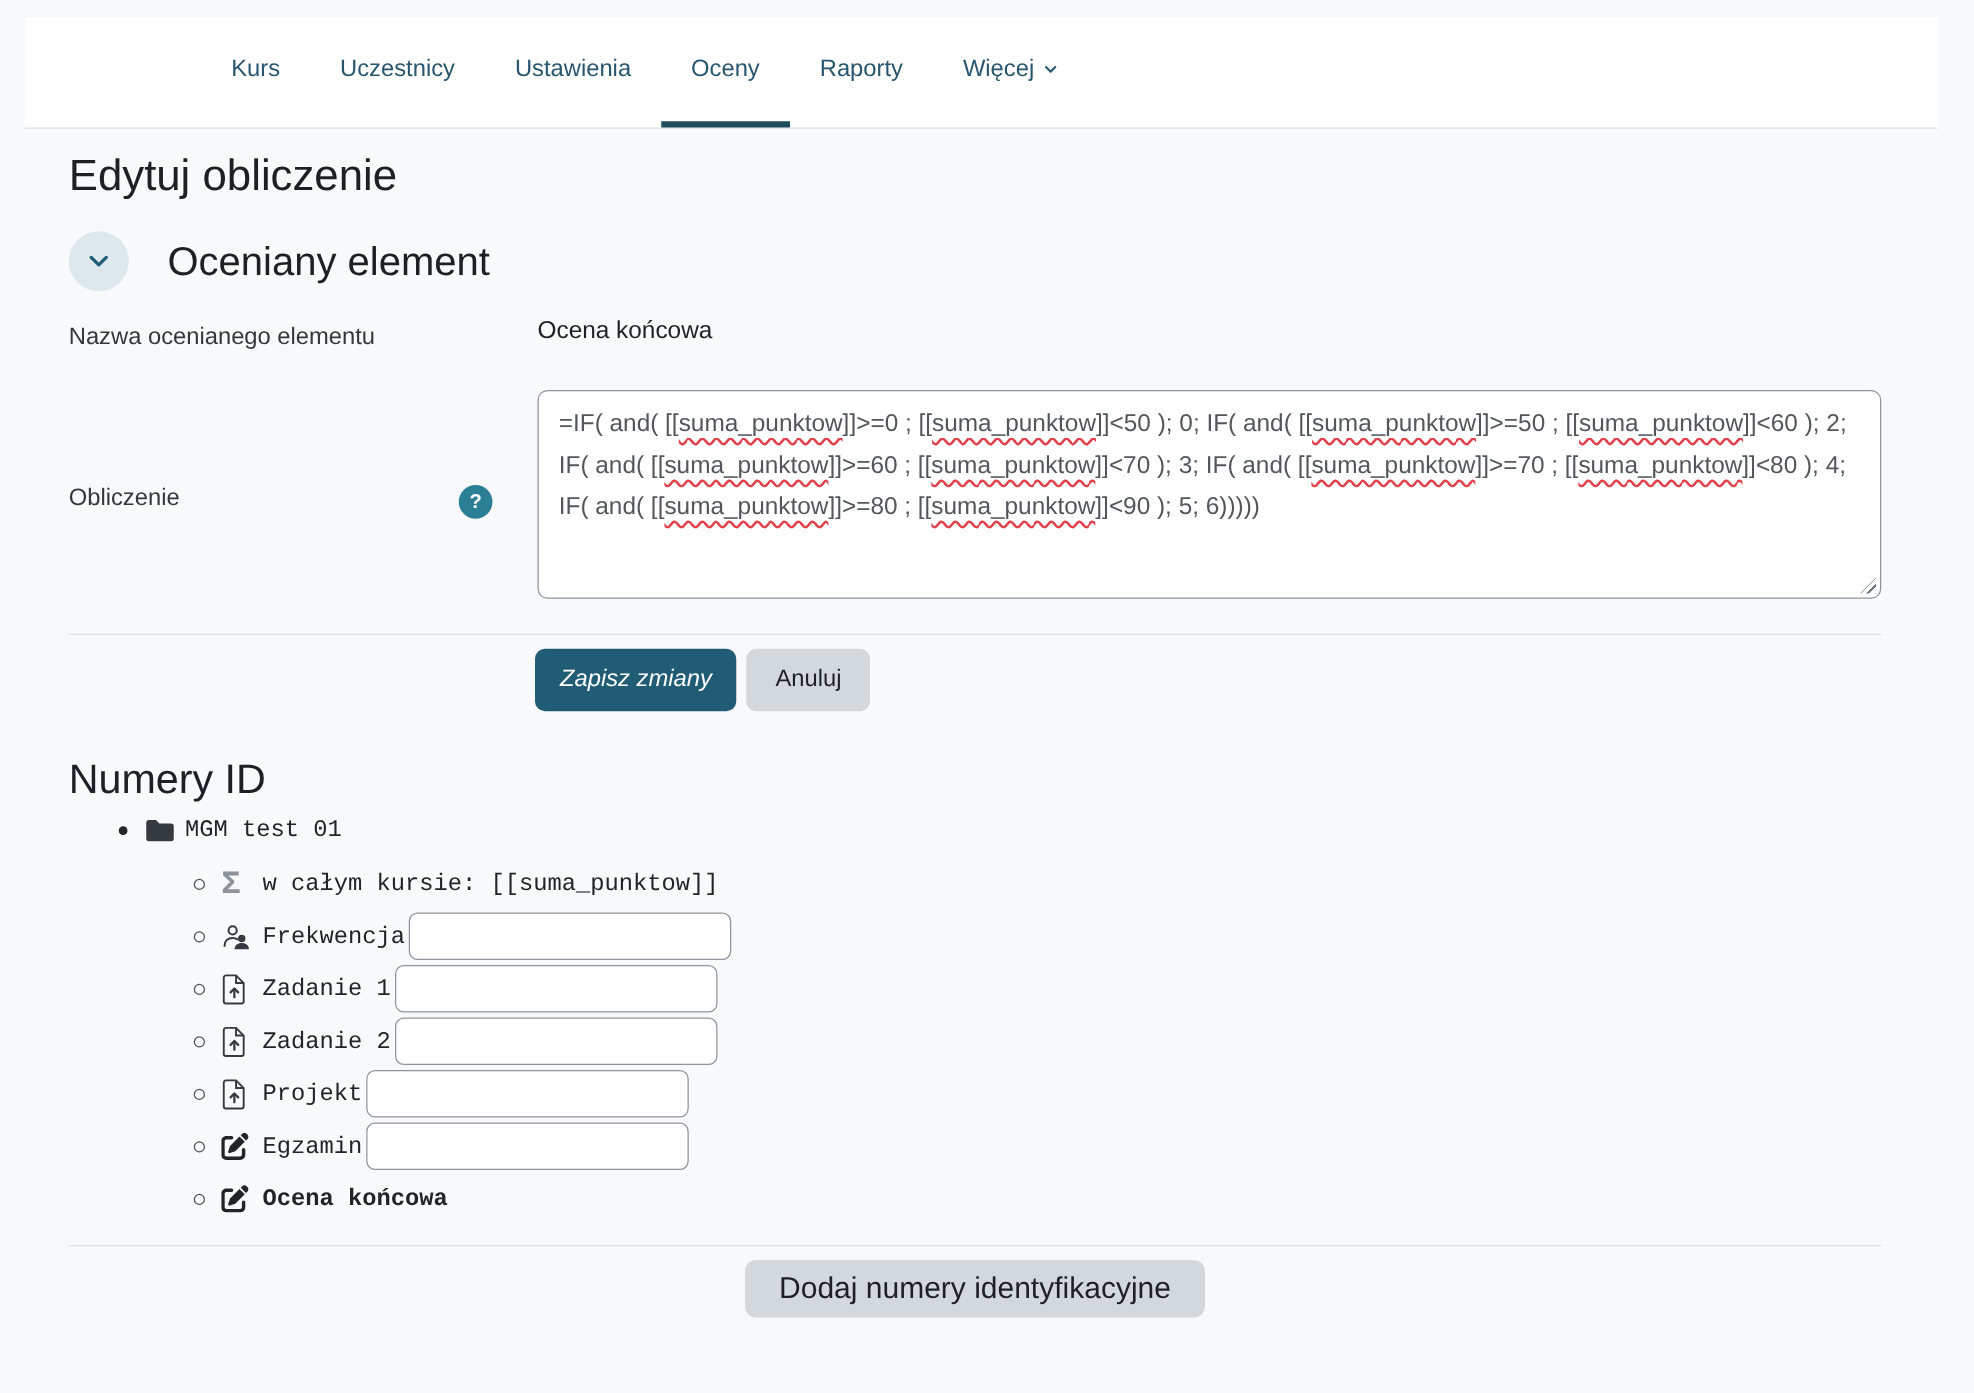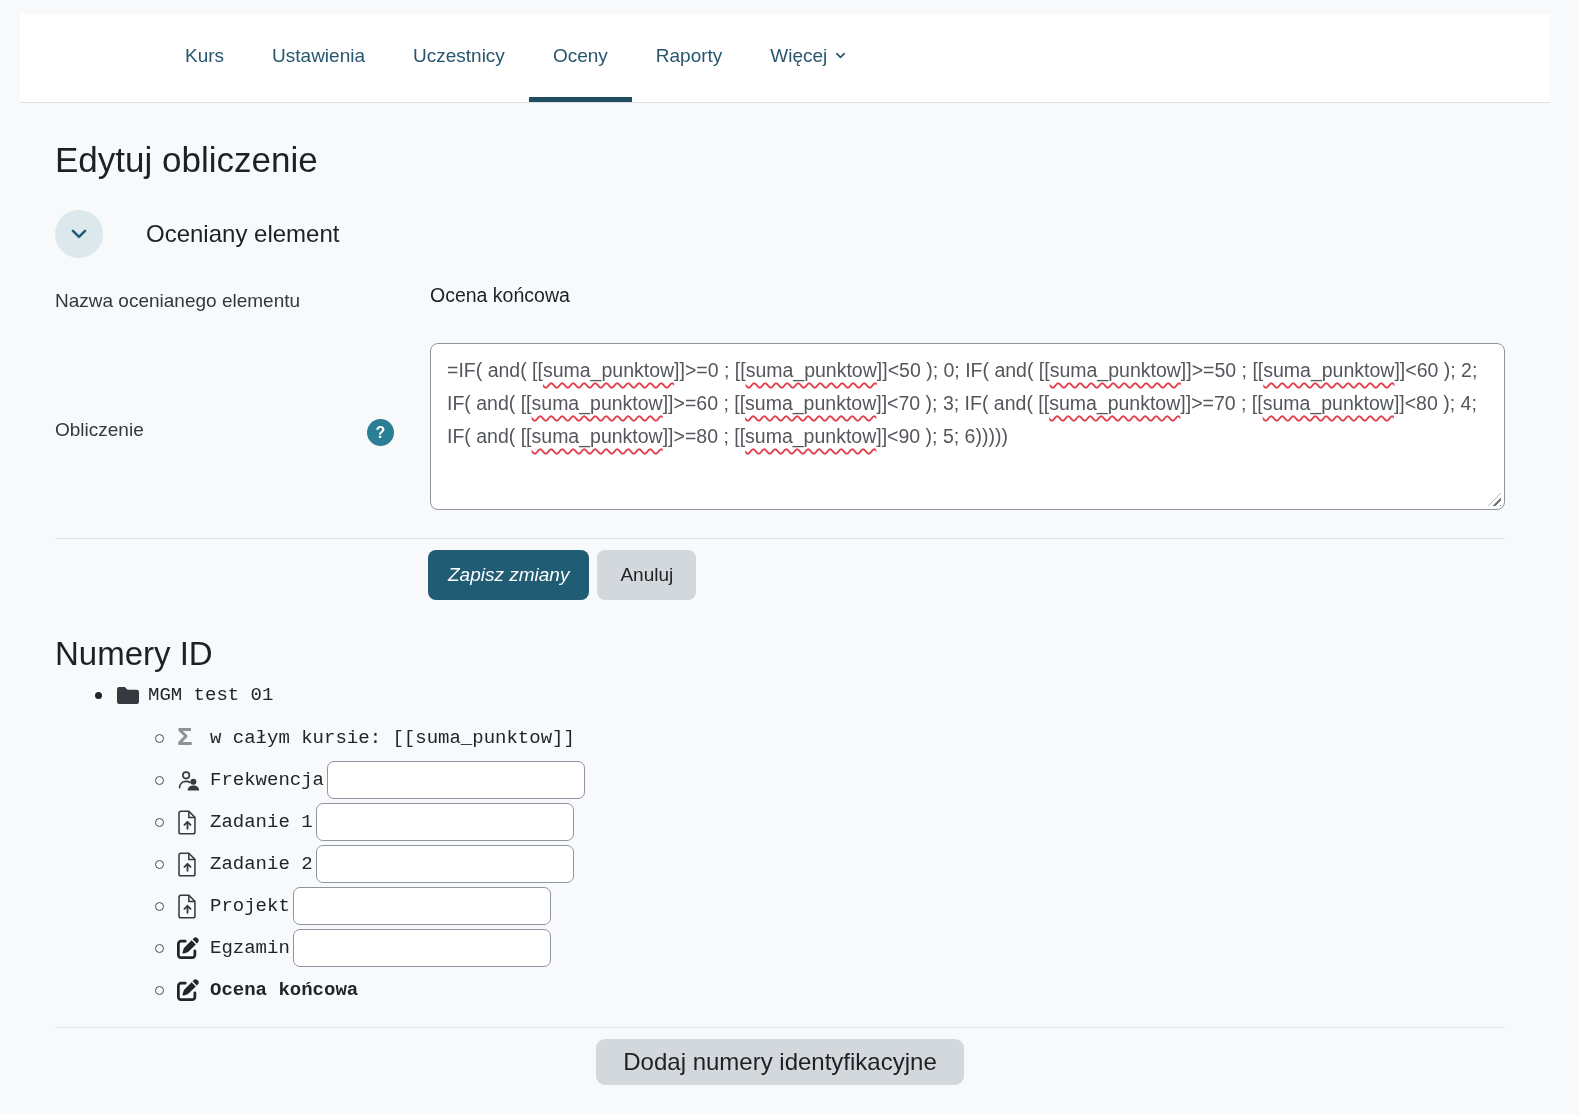--- a/index.html
+++ b/index.html
@@ -16,28 +16,28 @@
   }
   .tabs{display:flex;align-items:stretch;}
   .tab{
     display:flex;align-items:center;padding:0 24px;cursor:pointer;
     color:#28566e;font-size:19px;text-decoration:none;
     border-bottom:5px solid transparent;box-sizing:border-box;white-space:nowrap;
   }
   .tab.active{border-bottom-color:#1f4e61;}
   .tab .chev{display:inline-flex;margin-left:7px;}
   
-  main{position:absolute;left:55px;top:140px;width:1450px;}
+  main{position:absolute;left:55px;top:121px;width:1450px;}
   h1.page-title{font-size:35px;font-weight:400;margin:0 0 24px 0;color:#1d2125;}
   .section-head{display:flex;align-items:center;gap:27px;margin:0 0 14px 0;}
   .collapse-btn{
     width:48px;height:48px;border-radius:50%;border:none;cursor:pointer;
     background:#dde8ed;display:flex;align-items:center;justify-content:center;padding:0;
   }
-  h2.section-heading{font-size:24px;font-weight:400;margin:16px;color:#1d2125;}
+  h2.section-heading{font-size:32px;font-weight:400;margin:4px;color:#1d2125;}
   .form-row{display:flex;align-items:center;}
   .col-label{
     width:375px;box-sizing:border-box;padding:12px 36px 0 0;
     display:flex;justify-content:space-between;align-items:flex-start;
     font-size:19px;color:#33383d;
   }
   .col-value{flex:1;}
   .name-value{font-size:19.5px;color:#1d2125;padding-top:0;}
   .row-name{margin-bottom:31px;}
   .help-badge{
@@ -98,22 +98,22 @@
     background:#d3d8dc;color:#1d2125;border:none;border-radius:9px;height:46px;
     padding:0 27px;font-size:24px;cursor:pointer;font-family:Liberation Sans, sans-serif;
   }
 </style>
 </head>
 <body>
 
 <div class="navbar">
   <nav class="tabs" id="nav-tabs">
       <a class="tab">Kurs</a>
+      <a class="tab">Uczestnicy</a>
       <a class="tab">Ustawienia</a>
-      <a class="tab">Uczestnicy</a>
       <a class="tab active">Oceny</a>
       <a class="tab">Raporty</a>
       <a class="tab">Więcej<span class="chev">
           <svg width="13" height="13" viewBox="0 0 14 14">
             <path d="M3 5l4 4 4-4" fill="none" stroke="#28566e" stroke-width="1.8" stroke-linecap="round" stroke-linejoin="round"></path>
           </svg>
         </span></a>
     </nav>
 </div>
 

